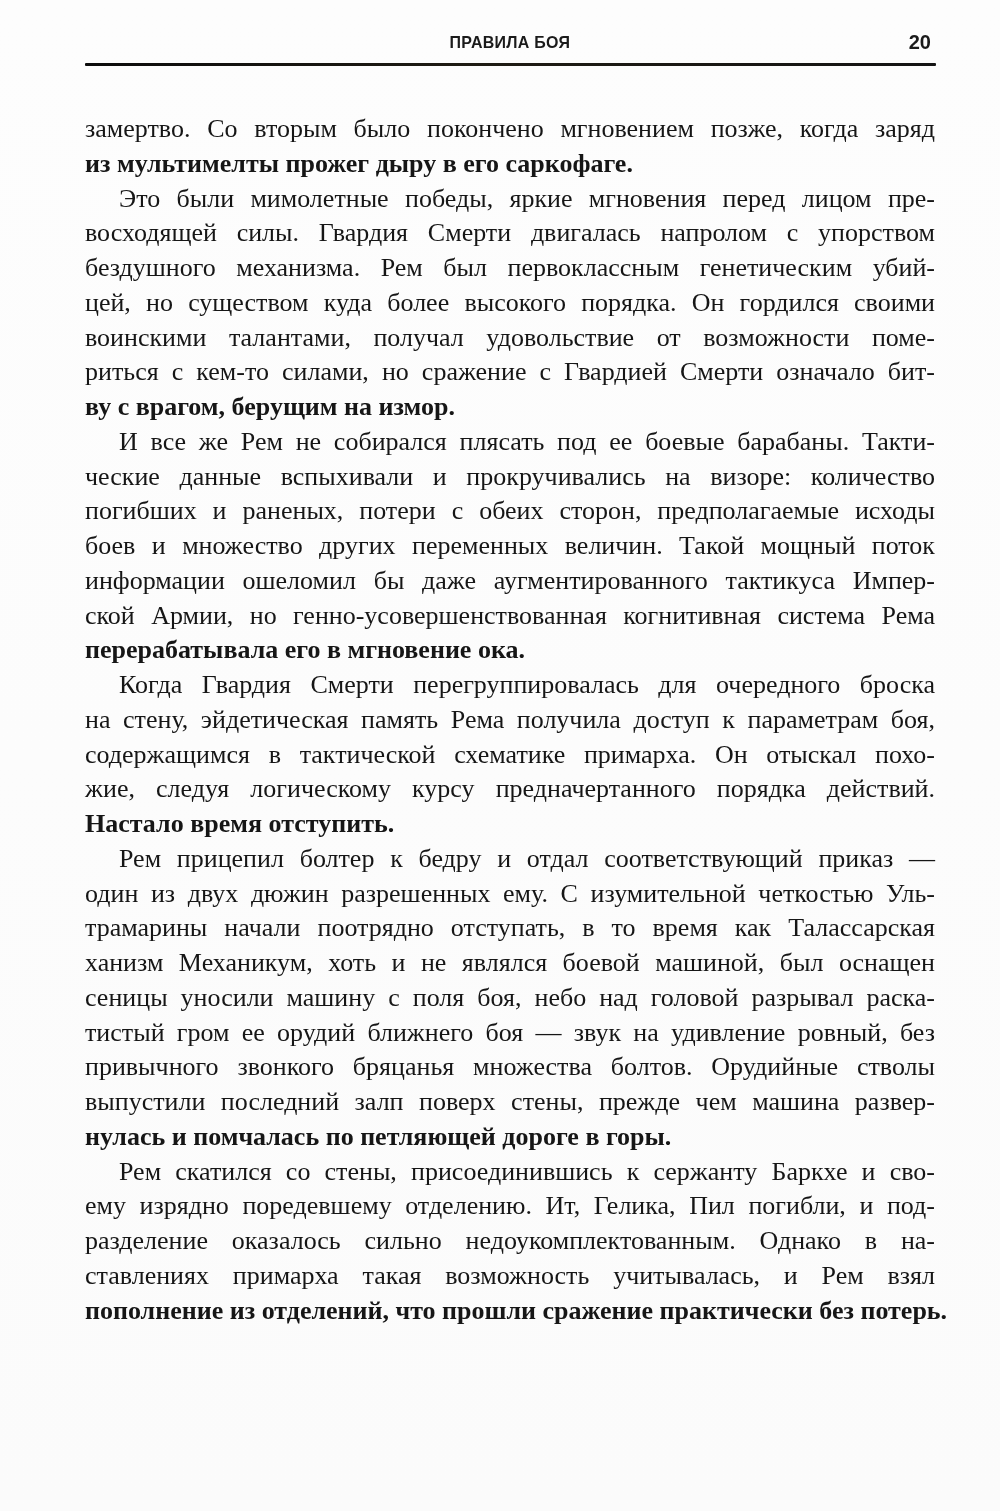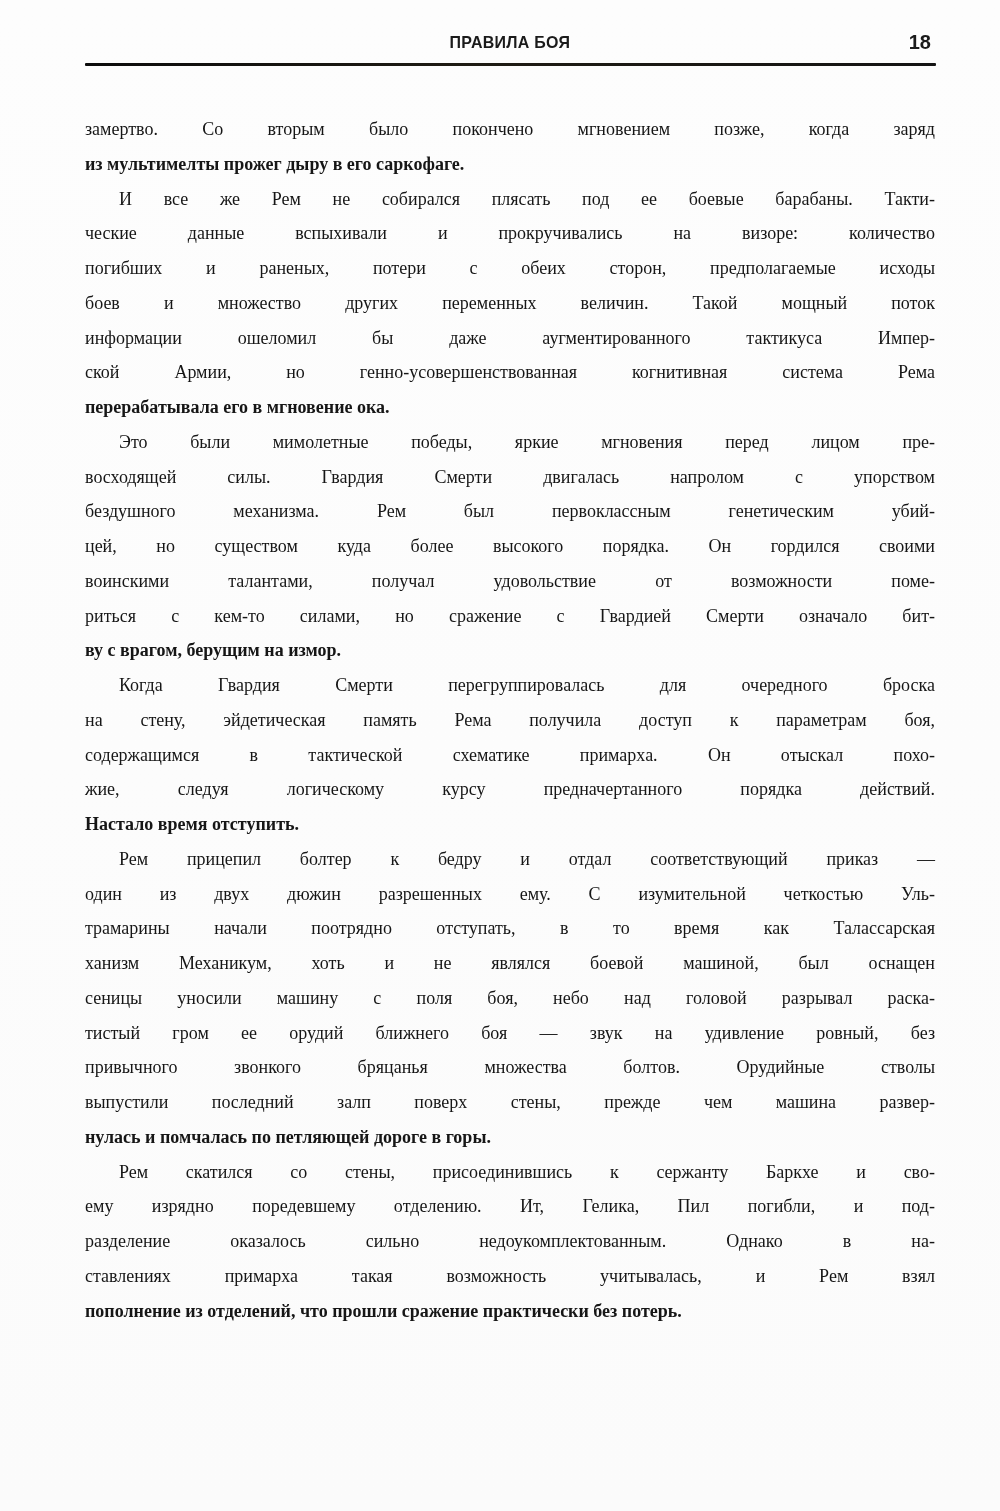--- a/index.html
+++ b/index.html
@@ -60,21 +60,21 @@
   .content {
     position: absolute;
     top: 112px;
     left: 85px;
     width: 850px;
   }
   .paragraph {
     margin: 0;
   }
   .line {
-    font-size: 18px;
+    font-size: 26px;
     line-height: 34.75px;
     white-space: nowrap;
     text-align: justify;
     text-align-last: justify;
     color: #161616;
   }
   .line.indent {
     text-indent: 34px;
   }
   .line.last {
@@ -83,47 +83,47 @@
     font-weight: bold;
   }
 </style>
 </head>
 <body>
 
 <div class="page">
 
   <div class="header-row">
     <div class="running-title">ПРАВИЛА БОЯ</div>
-    <div class="page-number">18</div>
+    <div class="page-number">20</div>
   </div>
 
   <div class="header-rule"></div>
 
   <div class="content">
       <div class="paragraph">
         <div class="line">замертво. Со вторым было покончено мгновением позже, когда заряд</div>
         <div class="line last">из мультимелты прожег дыру в его саркофаге.</div>
       </div>
       <div class="paragraph">
+        <div class="line indent">Это были мимолетные победы, яркие мгновения перед лицом пре-</div>
+        <div class="line">восходящей силы. Гвардия Смерти двигалась напролом с упорством</div>
+        <div class="line">бездушного механизма. Рем был первоклассным генетическим убий-</div>
+        <div class="line">цей, но существом куда более высокого порядка. Он гордился своими</div>
+        <div class="line">воинскими талантами, получал удовольствие от возможности поме-</div>
+        <div class="line">риться с кем-то силами, но сражение с Гвардией Смерти означало бит-</div>
+        <div class="line last">ву с врагом, берущим на измор.</div>
+      </div>
+      <div class="paragraph">
         <div class="line indent">И все же Рем не собирался плясать под ее боевые барабаны. Такти-</div>
         <div class="line">ческие данные вспыхивали и прокручивались на визоре: количество</div>
         <div class="line">погибших и раненых, потери с обеих сторон, предполагаемые исходы</div>
         <div class="line">боев и множество других переменных величин. Такой мощный поток</div>
         <div class="line">информации ошеломил бы даже аугментированного тактикуса Импер-</div>
         <div class="line">ской Армии, но генно-усовершенствованная когнитивная система Рема</div>
         <div class="line last">перерабатывала его в мгновение ока.</div>
-      </div>
-      <div class="paragraph">
-        <div class="line indent">Это были мимолетные победы, яркие мгновения перед лицом пре-</div>
-        <div class="line">восходящей силы. Гвардия Смерти двигалась напролом с упорством</div>
-        <div class="line">бездушного механизма. Рем был первоклассным генетическим убий-</div>
-        <div class="line">цей, но существом куда более высокого порядка. Он гордился своими</div>
-        <div class="line">воинскими талантами, получал удовольствие от возможности поме-</div>
-        <div class="line">риться с кем-то силами, но сражение с Гвардией Смерти означало бит-</div>
-        <div class="line last">ву с врагом, берущим на измор.</div>
       </div>
       <div class="paragraph">
         <div class="line indent">Когда Гвардия Смерти перегруппировалась для очередного броска</div>
         <div class="line">на стену, эйдетическая память Рема получила доступ к параметрам боя,</div>
         <div class="line">содержащимся в тактической схематике примарха. Он отыскал похо-</div>
         <div class="line">жие, следуя логическому курсу предначертанного порядка действий.</div>
         <div class="line last">Настало время отступить.</div>
       </div>
       <div class="paragraph">
         <div class="line indent">Рем прицепил болтер к бедру и отдал соответствующий приказ —</div>

